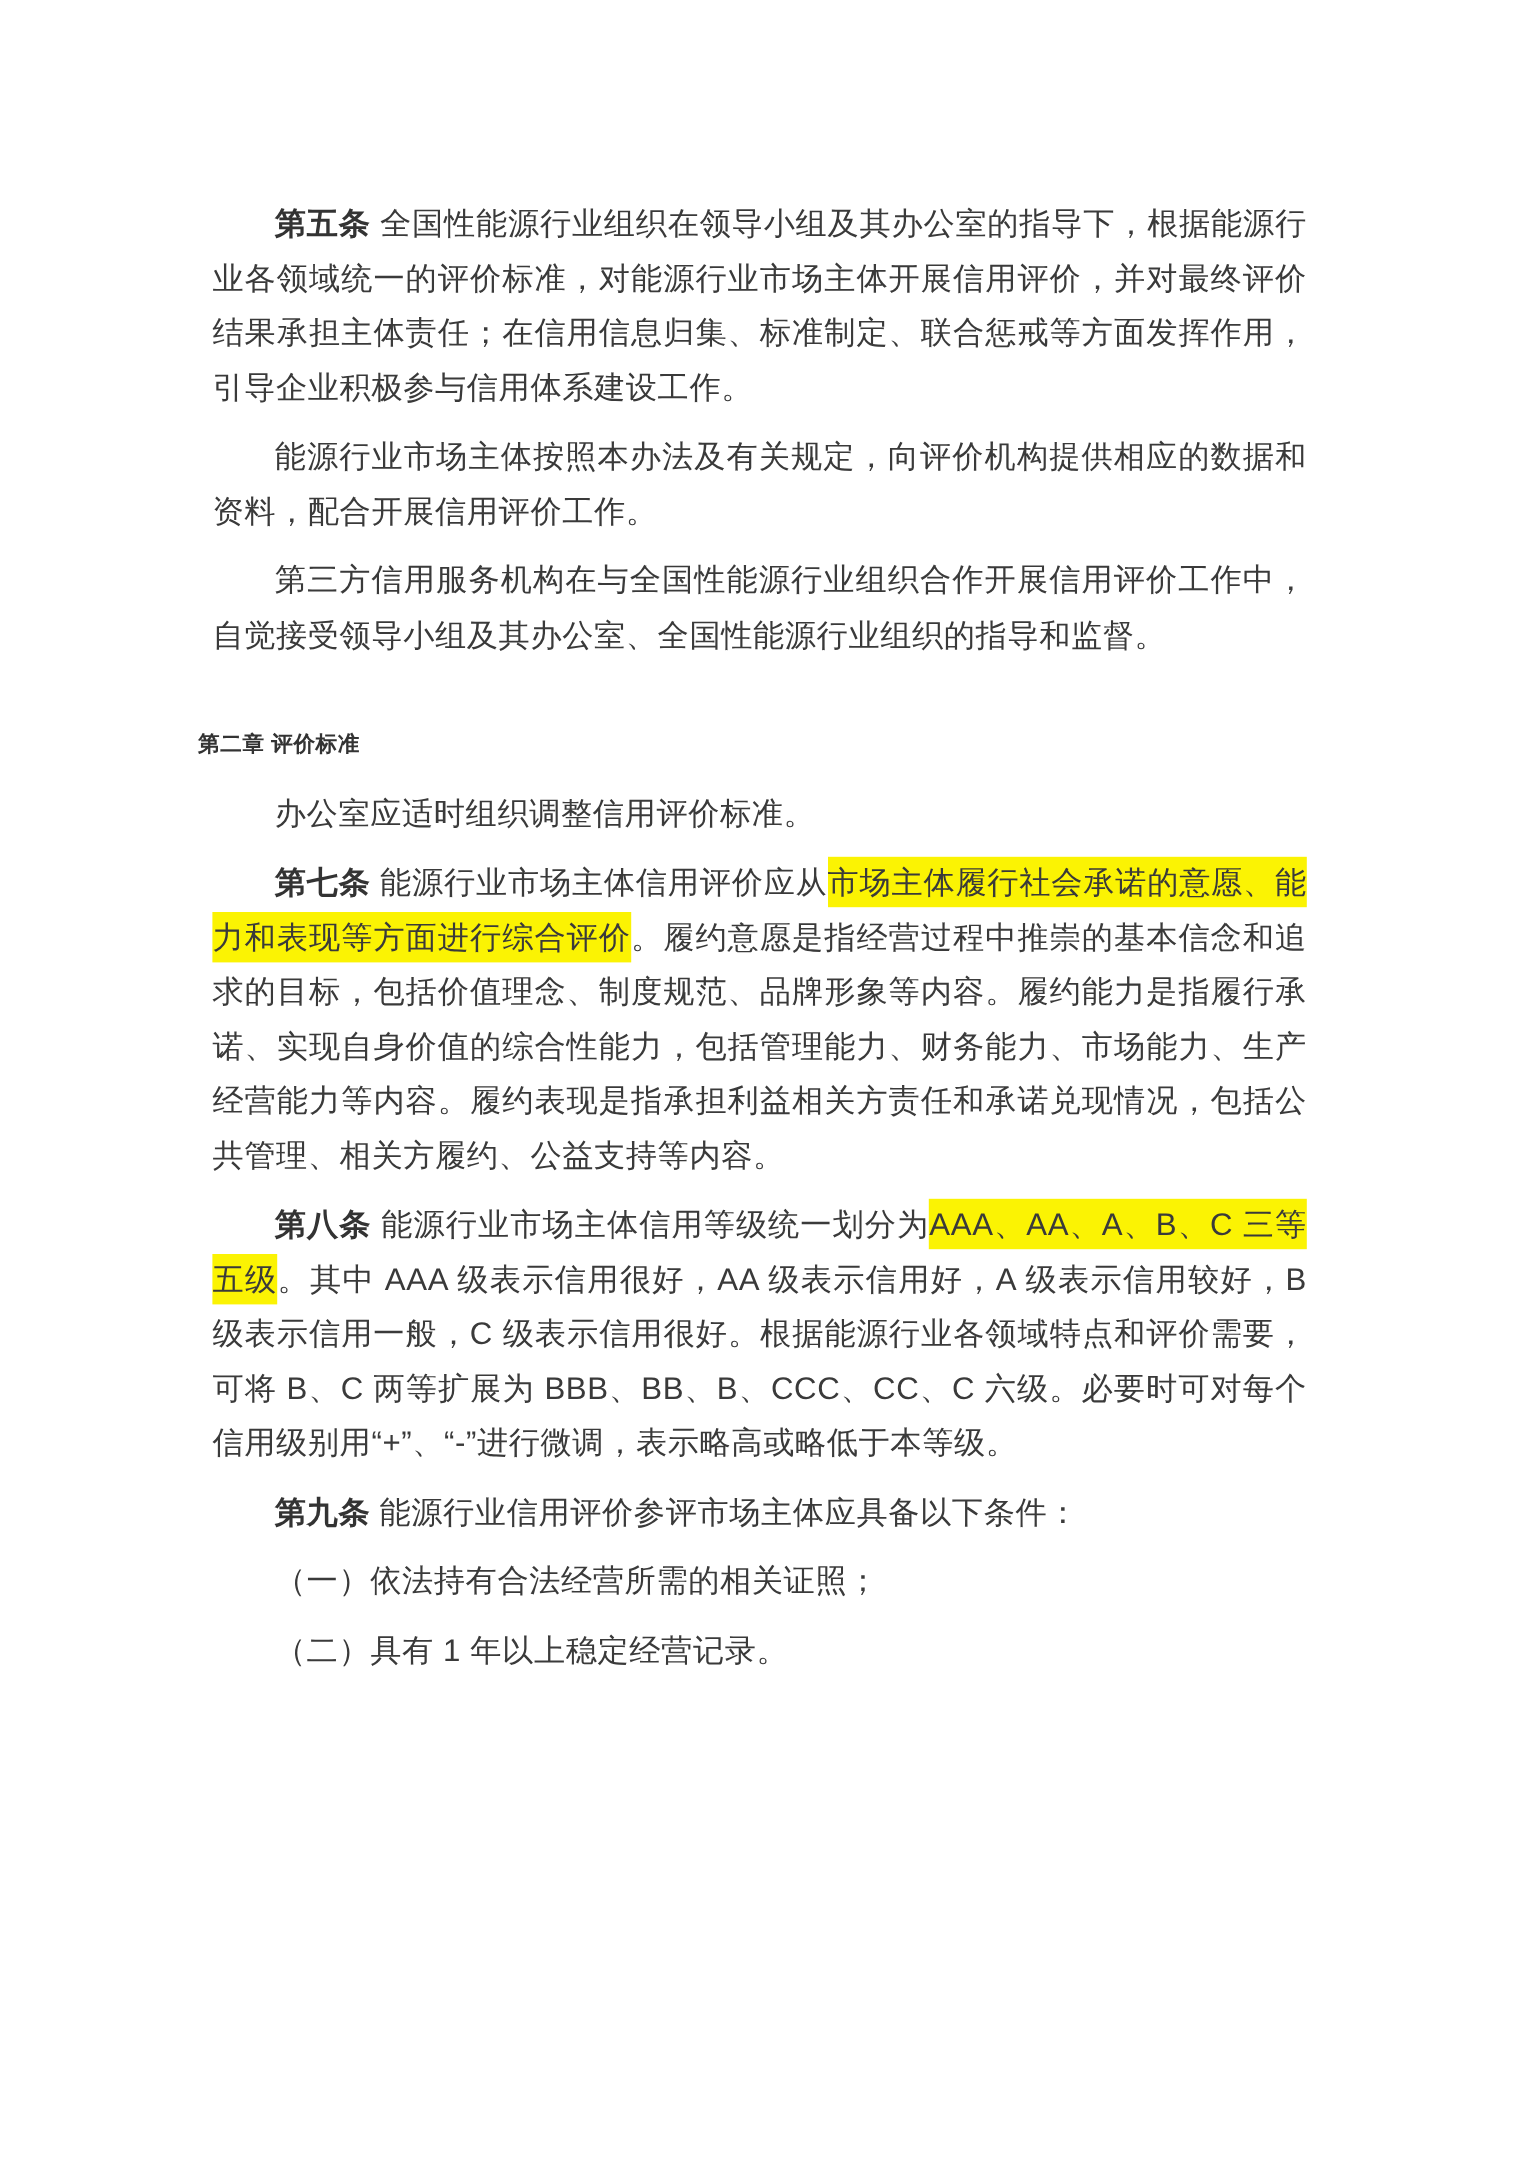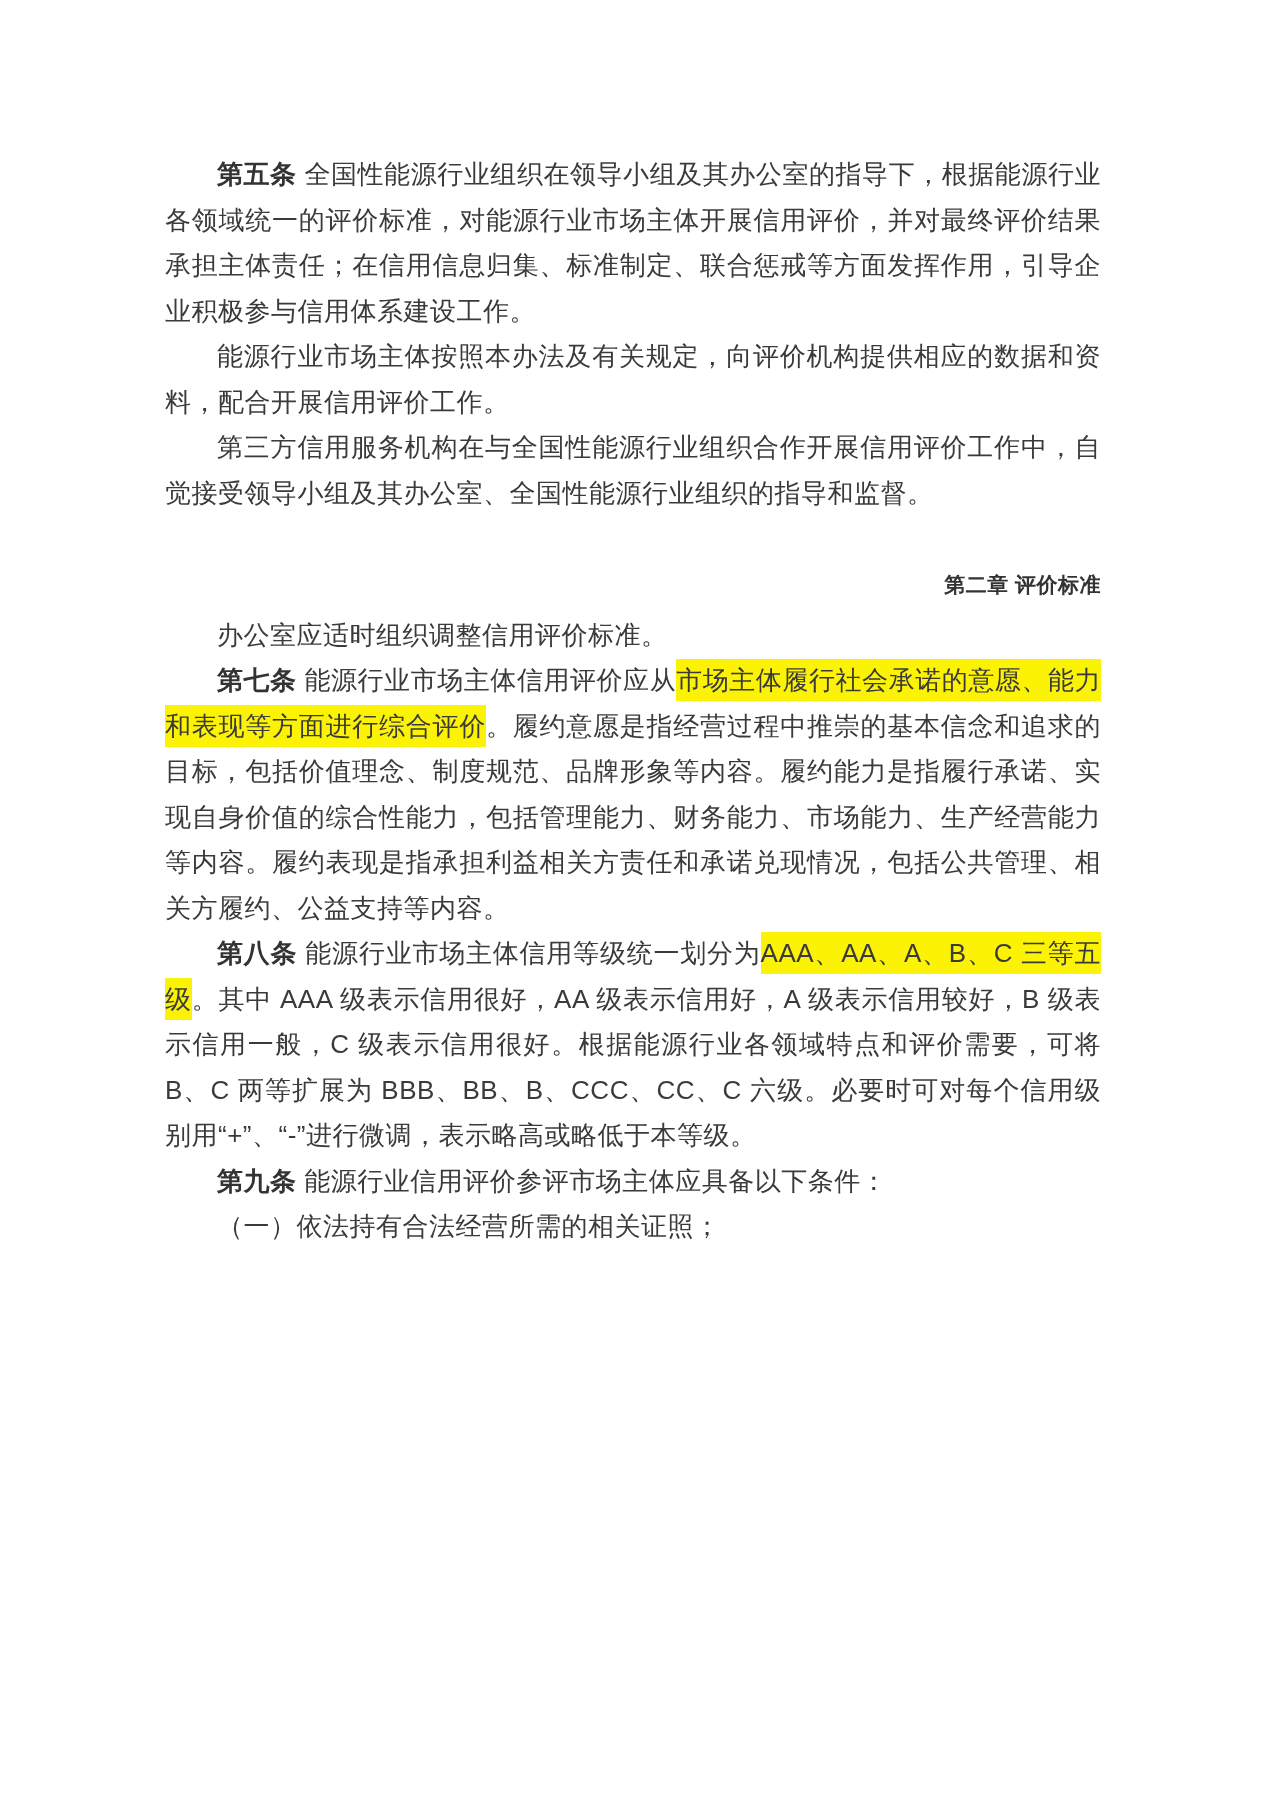--- a/index.html
+++ b/index.html
@@ -20,34 +20,34 @@
     left: 165px;
     top: 152px;
     width: 936px;
     font-size: 26px;
     line-height: 45.5px;
     color: #3a3a3a;
     text-align: justify;
     letter-spacing: 0.5px;
   }
   .para {
-    margin: 0;
+    margin: 12px;
     text-indent: 2em;
   }
   .para strong {
     font-weight: bold;
     color: #333333;
   }
   .chapter {
     margin: 46px 0 5px 0;
-    text-align: right;
+    text-align: left;
     text-indent: 0;
     font-weight: bold;
     color: #333333;
-    font-size: 21px;
+    font-size: 18px;
   }
   mark.hl {
     background: #fbf303;
     color: inherit;
     padding: 6px 0;
   }
 </style>
 </head>
 <body>
 
@@ -62,15 +62,16 @@
 
     <p class="para"><span>办公室应适时组织调整信用评价标准。</span></p>
 
     <p class="para"><strong>第七条</strong><span> 能源行业市场主体信用评价应从</span><mark class="hl">市场主体履行社会承诺的意愿、能力和表现等方面进行综合评价</mark><span>。履约意愿是指经营过程中推崇的基本信念和追求的目标，包括价值理念、制度规范、品牌形象等内容。履约能力是指履行承诺、实现自身价值的综合性能力，包括管理能力、财务能力、市场能力、生产经营能力等内容。履约表现是指承担利益相关方责任和承诺兑现情况，包括公共管理、相关方履约、公益支持等内容。</span></p>
 
     <p class="para"><strong>第八条</strong><span> 能源行业市场主体信用等级统一划分为</span><mark class="hl">AAA、AA、A、B、C 三等五级</mark><span>。其中 AAA 级表示信用很好，AA 级表示信用好，A 级表示信用较好，B 级表示信用一般，C 级表示信用很好。根据能源行业各领域特点和评价需要，可将 B、C 两等扩展为 BBB、BB、B、CCC、CC、C 六级。必要时可对每个信用级别用“+”、“-”进行微调，表示略高或略低于本等级。</span></p>
 
 
     <p class="para"><strong>第九条</strong><span> 能源行业信用评价参评市场主体应具备以下条件：</span></p>
     <p class="para"><span>（一）依法持有合法经营所需的相关证照；</span></p>
+    <p class="para"><span>（二）具有 1 年以上稳定经营记录。</span></p>
 
   </div>
 </div>
 
 </body></html>

